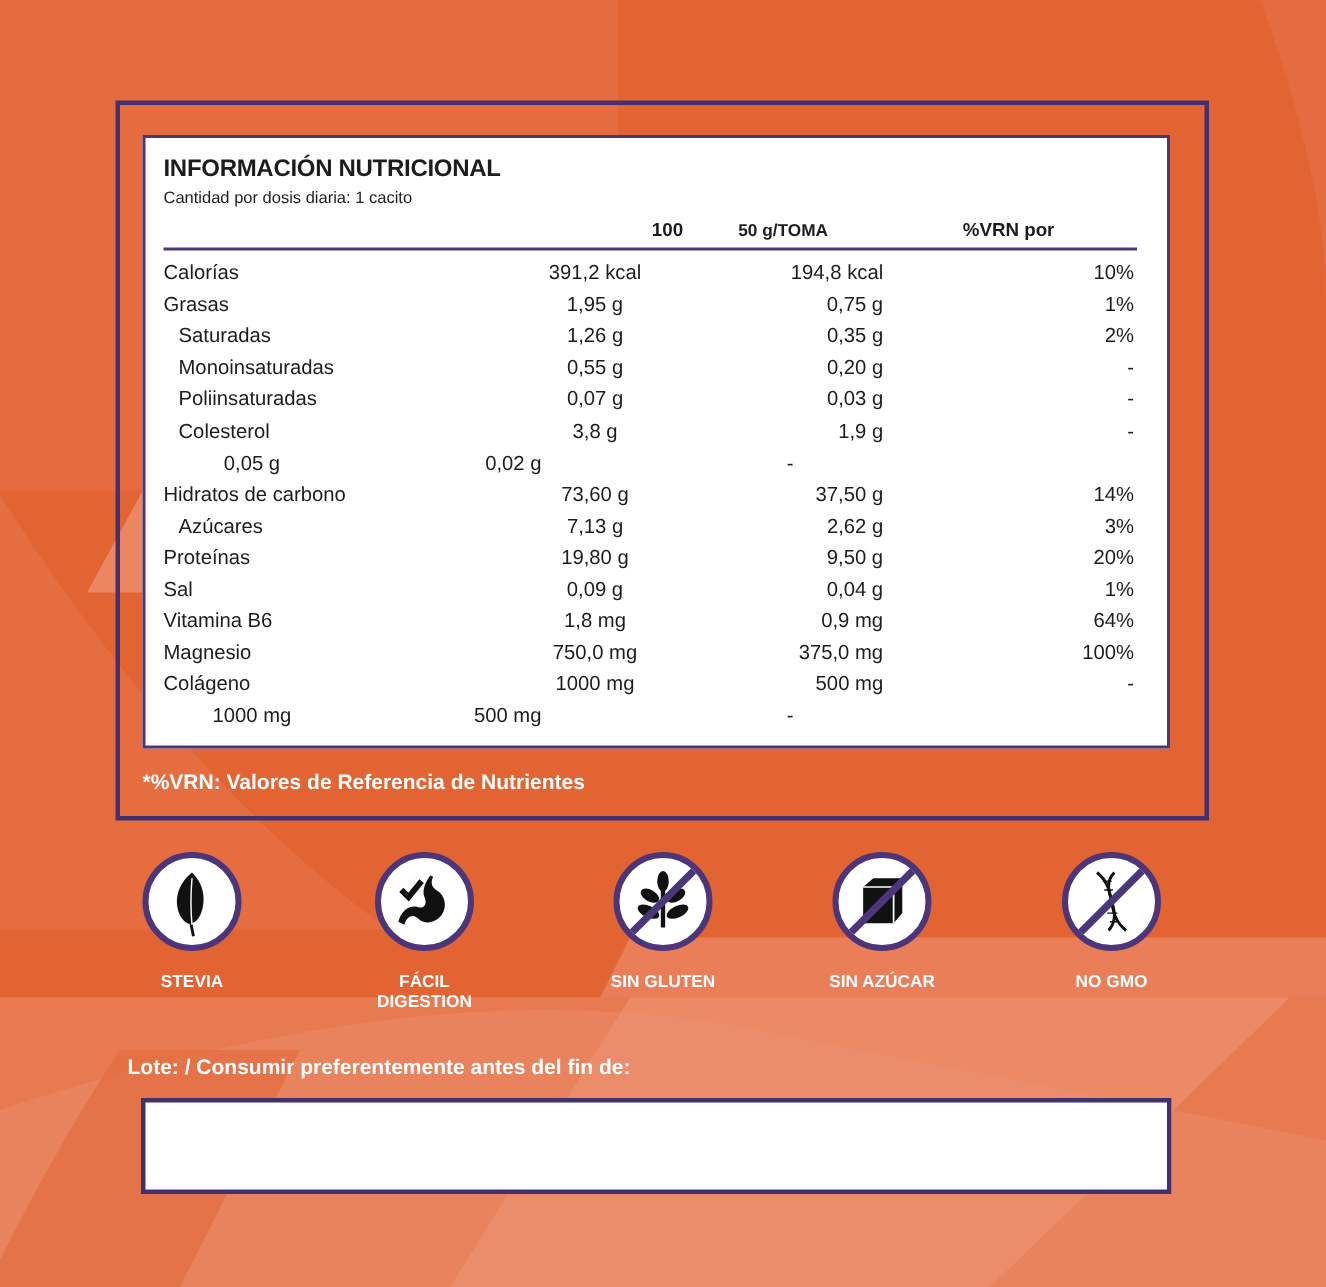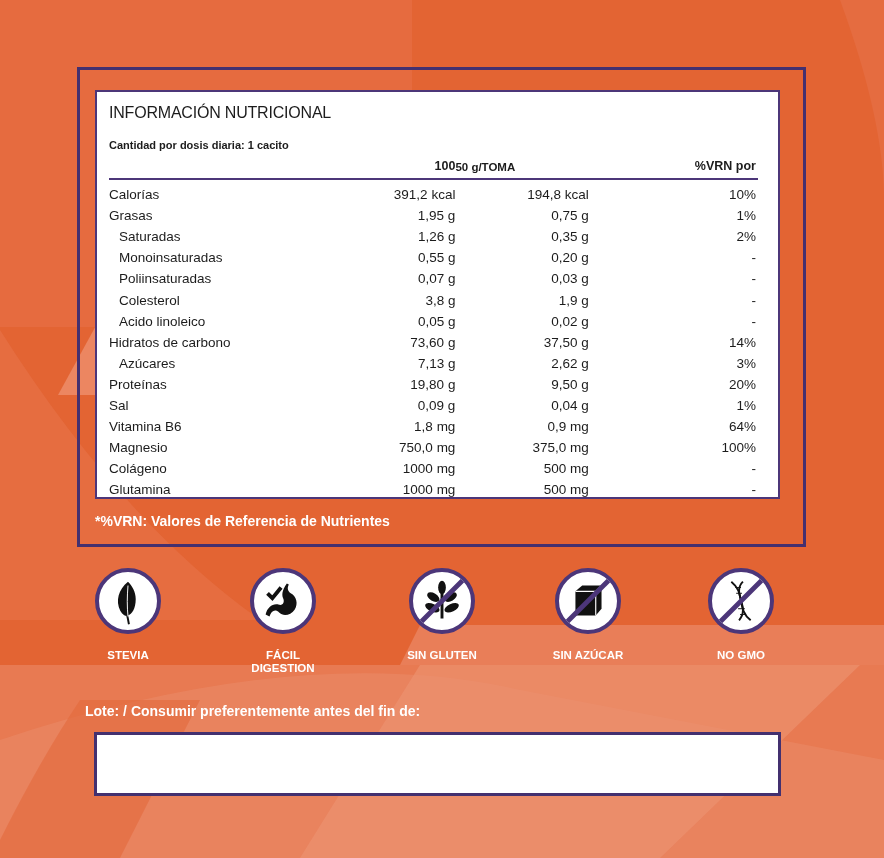--- a/index.html
+++ b/index.html
@@ -12,33 +12,33 @@
     .panel-frame {
       position: absolute; left: 77px; top: 67px; width: 729px; height: 480px;
       border: 3px solid #43306f; box-sizing: border-box;
     }
     .table-box {
       position: absolute; left: 95px; top: 90px; width: 685px; height: 409px;
       background: #ffffff; border: 2px solid #4c3679; box-sizing: border-box;
       padding: 12px 22px 0 12px; color: #1c1c1c;
     }
     .title {
-      font-weight: normal; font-size: 16px; letter-spacing: -0.2px; margin-top: 0px; line-height: 18px;
-    }
-    .subtitle { font-size: 11px; font-weight: bold; line-height: 12px; margin-top: 17px; }
+      font-weight: bold; font-size: 16px; letter-spacing: -0.2px; margin-top: 0px; line-height: 18px;
+    }
+    .subtitle { font-size: 11px; font-weight: normal; line-height: 12px; margin-top: 4px; }
     .header-row { display: flex; height: 22px; align-items: flex-end; font-weight: bold; font-size: 12.5px; padding-bottom: 5px; }
     .header-row .c1 { width: 230px; }
     .header-row .c2 { width: 118px; text-align: right; }
-    .header-row .c3 { width: 134px; text-align: left; font-size: 11.5px; }
-    .header-row .c4 { width: 168px; text-align: right; }
+    .header-row .c3 { width: 134px; text-align: center; font-size: 11.5px; }
+    .header-row .c4 { width: 168px; text-align: center; }
     .divider { height: 2px; background: #4c3679; margin-right: -2px; margin-bottom: 4px; }
     .row { display: flex; height: 21.1px; align-items: center; font-size: 13.5px; }
     .row .c1 { width: 230px; white-space: nowrap; }
     .row .c1.sub { padding-left: 10px; box-sizing: border-box; }
-    .row .c2 { width: 118px; text-align: right; }
+    .row .c2 { width: 118px; text-align: center; }
     .row .c3 { width: 134px; text-align: right; }
     .row .c4 { width: 168px; text-align: right; }
     .footnote {
       position: absolute; left: 95px; top: 513px; color: #ffffff; font-weight: bold; font-size: 14px;
     }
     .badges { position: absolute; left: 0; top: 568px; width: 884px; height: 120px; }
     .badge { position: absolute; width: 120px; text-align: center; }
     .badge .circle {
       width: 60px; height: 60px; border-radius: 50%; background: #ffffff;
       border: 4px solid #4c3679; margin: 0 auto; position: relative; overflow: hidden; box-sizing: border-box;
@@ -118,21 +118,20 @@
         <span class="c3">0,03 g</span>
         <span class="c4">-</span>
       </div>
       <div class="row">
         <span class="c1 sub">Colesterol</span>
         <span class="c2">3,8 g</span>
         <span class="c3">1,9 g</span>
         <span class="c4">-</span>
       </div>
       <div class="row">
-        <span class="c1 sub">Acido linoleico</span>
         <span class="c2">0,05 g</span>
         <span class="c3">0,02 g</span>
         <span class="c4">-</span>
       </div>
       <div class="row">
         <span class="c1">Hidratos de carbono</span>
         <span class="c2">73,60 g</span>
         <span class="c3">37,50 g</span>
         <span class="c4">14%</span>
       </div>
@@ -166,21 +165,20 @@
         <span class="c3">375,0 mg</span>
         <span class="c4">100%</span>
       </div>
       <div class="row">
         <span class="c1">Colágeno</span>
         <span class="c2">1000 mg</span>
         <span class="c3">500 mg</span>
         <span class="c4">-</span>
       </div>
       <div class="row">
-        <span class="c1">Glutamina</span>
         <span class="c2">1000 mg</span>
         <span class="c3">500 mg</span>
         <span class="c4">-</span>
       </div>
     </div>
 </div>
 
 <div class="footnote">*%VRN: Valores de Referencia de Nutrientes</div>
 
 <div class="badges">

